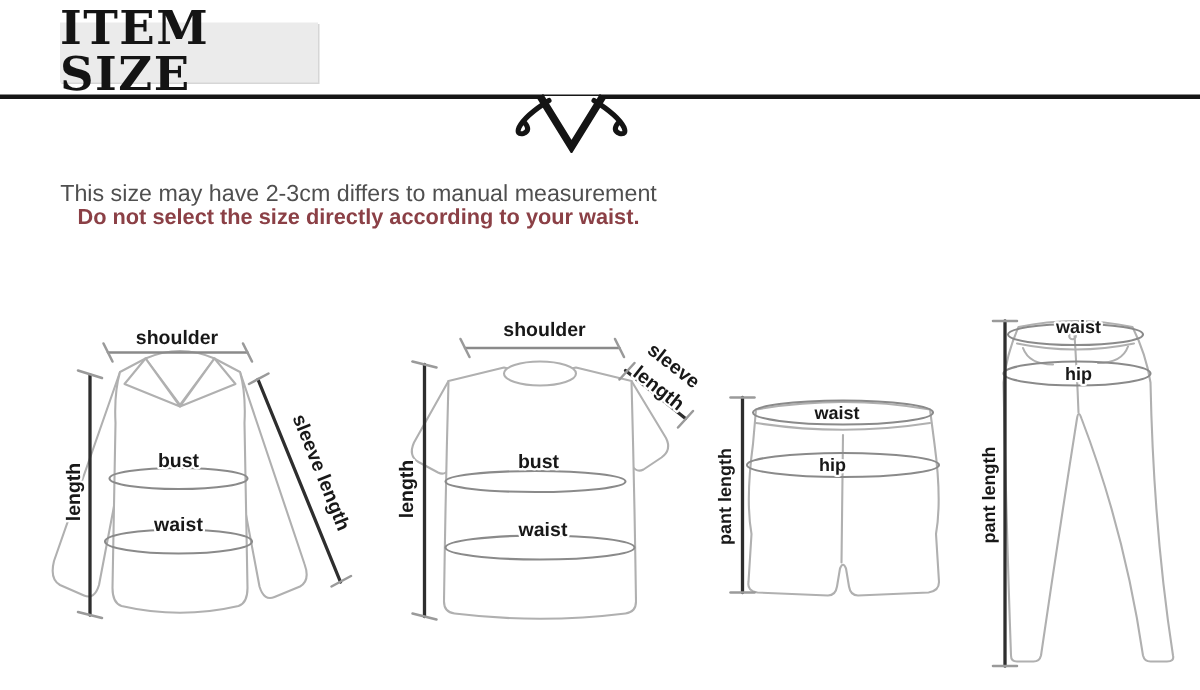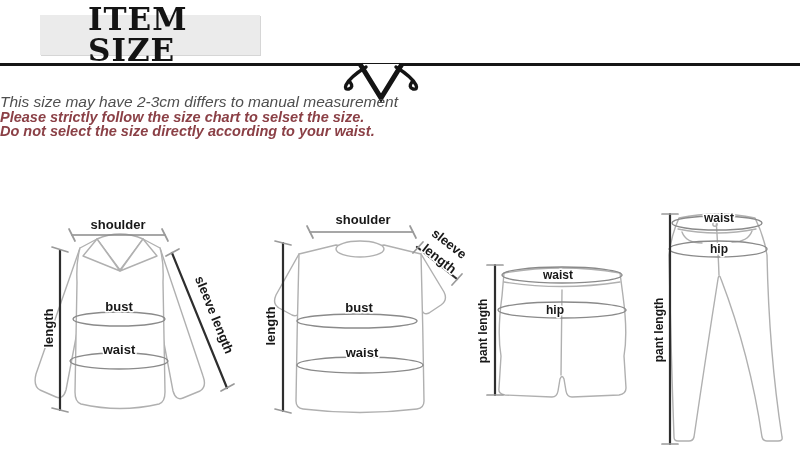--- a/index.html
+++ b/index.html
@@ -6,34 +6,33 @@
   .canvas {
     position:relative; width:800px; height:460px; background:#ffffff;
     overflow:hidden; font-family:"Liberation Sans", sans-serif;
   }
 
   
   .title-box {
     position:absolute; left:40px; top:15px; width:172px; height:40px;
     background:#ebebeb; display:flex; align-items:center; justify-content:center;
     box-shadow:1px 1px 0 #d6d6d6;
-    padding-left:48px;
   }
   .title-text {
     font-family:"DejaVu Serif","Liberation Serif",serif;
     font-weight:bold; font-size:31px; color:#141414; letter-spacing:1px;
     line-height:1;
   }
 
   
   .divider { position:absolute; left:0; top:63px; width:800px; height:3px; background:#161616; }
   .ornament { position:absolute; left:336px; top:62px; width:90px; height:40px; }
 
   
-  .notes { position:absolute; left:0; top:92px; width:478px; text-align:left;font-style:italic; }
+  .notes { position:absolute; left:0; top:120px; width:478px; text-align:center; }
   .note-gray { font-size:15.5px; color:#4f4f4f; line-height:19px; }
   .note-red  { font-size:14.5px; font-weight:bold; color:#8b4046; line-height:13.5px; }
 
   
   .how-heading {
     position:absolute; left:14px; top:166px;
     font-size:20px; font-weight:bold; color:#4d4d4d; letter-spacing:4.5px;
   }
 
   
@@ -68,21 +67,20 @@
   <div class="divider"></div>
 
   <svg class="ornament" viewBox="0 0 90 40" aria-hidden="true">
     <path d="M24,2 L45,36 L66,2" fill="#ffffff" stroke="#141414" stroke-width="5" stroke-linejoin="miter"></path>
     <path d="M30,5 Q14,15 10,23 Q8,28 13,27 Q18,25 14,20" fill="none" stroke="#141414" stroke-width="3.4" stroke-linecap="round"></path>
     <path d="M60,5 Q76,15 80,23 Q82,28 77,27 Q72,25 76,20" fill="none" stroke="#141414" stroke-width="3.4" stroke-linecap="round"></path>
   </svg>
 
   <div class="notes">
     <div class="note-gray">This size may have 2-3cm differs to manual measurement</div>
-    <div class="note-red">Please strictly follow the size chart to selset the size.</div>
     <div class="note-red">Do not select the size directly according to your waist.</div>
   </div>
 
 
   <svg class="diag diag-shirt" viewBox="0 0 220 232">
     <g>
       <path class="garment" d="M60,50 L16,176 Q13,188 20,192 L36,199 Q43,202 46,192 L62,108 Z"></path>
       <path class="garment" d="M140,50 L183,178 Q187,189 180,193 L163,200 Q156,203 153,193 L137,108 Z"></path>
       <path class="garment" d="M60,50 Q56,64 57,84 L55,194 Q55,204 61,206 Q100,215 139,206 Q145,204 145,194 L143,84 Q144,64 140,50 L123,41 L100,72 L77,41 Z"></path>
       <path class="gopen" d="M77,41 Q100,31 123,41"></path>

